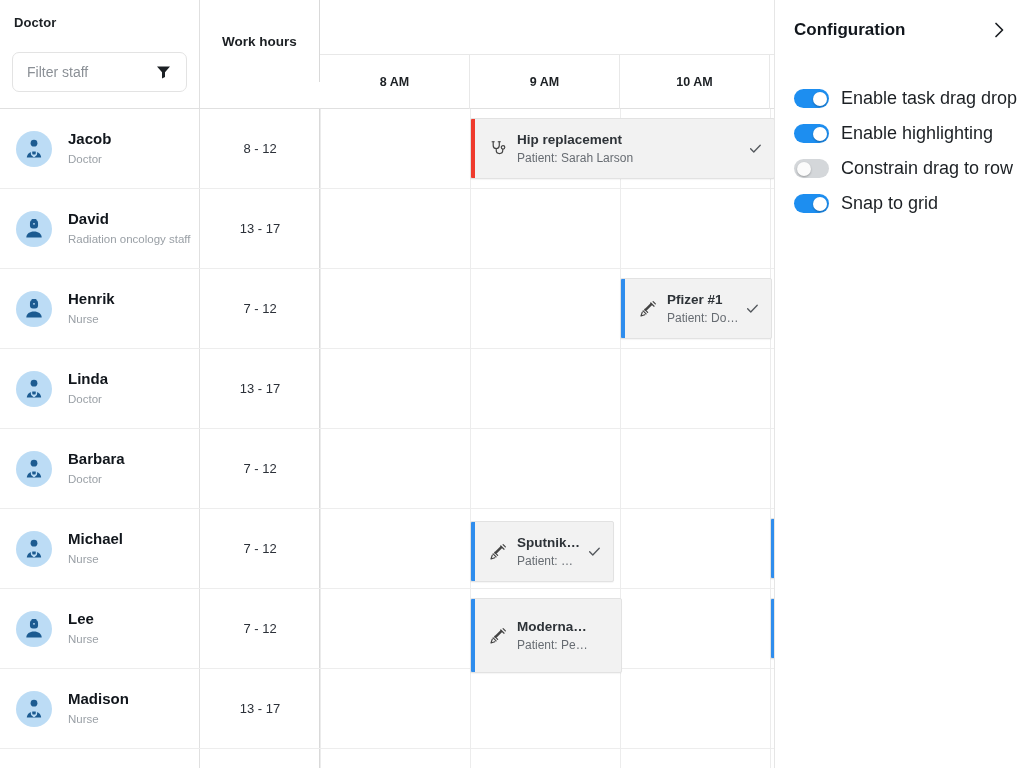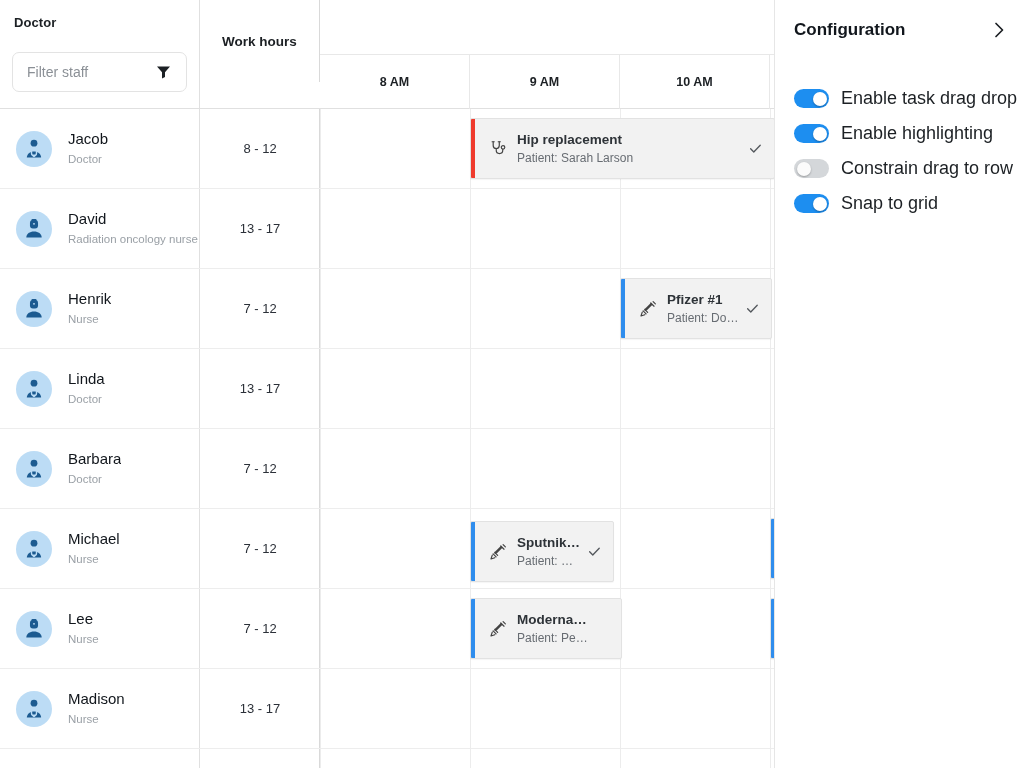--- a/index.html
+++ b/index.html
@@ -102,21 +102,21 @@
     border-bottom: 1px solid #ededed;
     display: flex; align-items: center;
   }
   .avatar {
     width: 36px; height: 36px; border-radius: 50%;
     background: #bcdcf5; margin-left: 16px; margin-right: 16px;
     flex: none; display: flex; align-items: center; justify-content: center;
   }
   .staff-text { display: flex; flex-direction: column; overflow: hidden; }
   .staff-name {
-    font-size: 15px; font-weight: 400; color: #11161c;
+    font-size: 15px; font-weight: 700; color: #11161c;
     line-height: 1.25; white-space: nowrap;
   }
   .staff-role {
     font-size: 11.5px; color: #9aa0a6; line-height: 1.45;
     white-space: nowrap; margin-top: 2px;
   }
 
   .work-row {
     position: absolute; left: 0; width: 120px; height: 80px;
     border-bottom: 1px solid #ededed;
@@ -252,21 +252,21 @@
             <div class="avatar">
               <svg width="22" height="22" viewBox="0 0 24 24">
                 <rect x="7.6" y="2.2" width="8.8" height="9.2" rx="3.2" fill="#1c5b91"></rect>
                 <rect x="9.2" y="1.2" width="5.6" height="2.6" rx="1" fill="#1c5b91"></rect>
                 <circle cx="12" cy="6.4" r="1.05" fill="#bcdcf5"></circle>
                 <path d="M3.6 21.4c0-4.1 3.7-6.6 8.4-6.6s8.4 2.5 8.4 6.6z" fill="#1c5b91"></path>
               </svg>
             </div>
             <div class="staff-text">
               <div class="staff-name">David</div>
-              <div class="staff-role">Radiation oncology nurse</div>
+              <div class="staff-role">Radiation oncology staff</div>
             </div>
           </div>
           <div class="staff-row" style="top: 160px;">
             <div class="avatar">
               <svg width="22" height="22" viewBox="0 0 24 24">
                 <rect x="7.6" y="2.2" width="8.8" height="9.2" rx="3.2" fill="#1c5b91"></rect>
                 <rect x="9.2" y="1.2" width="5.6" height="2.6" rx="1" fill="#1c5b91"></rect>
                 <circle cx="12" cy="6.4" r="1.05" fill="#bcdcf5"></circle>
                 <path d="M3.6 21.4c0-4.1 3.7-6.6 8.4-6.6s8.4 2.5 8.4 6.6z" fill="#1c5b91"></path>
               </svg>
@@ -429,21 +429,21 @@
             <div class="tbody">
               <div class="tname">Sputnik #1</div>
               <div class="tsub">Patient: Pete...</div>
             </div>
             <div class="tcheck">
               <svg width="15" height="15" viewBox="0 0 20 20" fill="none" stroke="#55595e" stroke-width="1.8" stroke-linecap="round" stroke-linejoin="round">
                 <path d="M3.5 10.4l4.2 4.2 8.6-9"></path>
               </svg>
             </div>
           </div>
-          <div class="task" style="left: 150px; width: 152px; top: 489px; height: 61px;">
+          <div class="task" style="left: 150px; width: 152px; top: 489px; height: 75px;">
             <div class="bar" style="background:#2f8ded"></div>
             <div class="ticon">
               <svg width="17" height="17" viewBox="0 0 24 24" stroke="#444" stroke-width="1.7" fill="none" stroke-linecap="round" stroke-linejoin="round">
                 <path d="M18.5 2.3l3.2 3.2"></path>
                 <path d="M15.2 4.2l4.6 4.6"></path>
                 <path d="M17.6 6.6l-8.2 8.2-3.1.7.7-3.1 8.2-8.2z" fill="#444" stroke="none"></path>
                 <path d="M6.6 13.2l4.2 4.2"></path>
                 <path d="M4.4 15.4l4.2 4.2"></path>
                 <path d="M3.2 17.2L1.4 22.6l5.4-1.8"></path>
               </svg>

